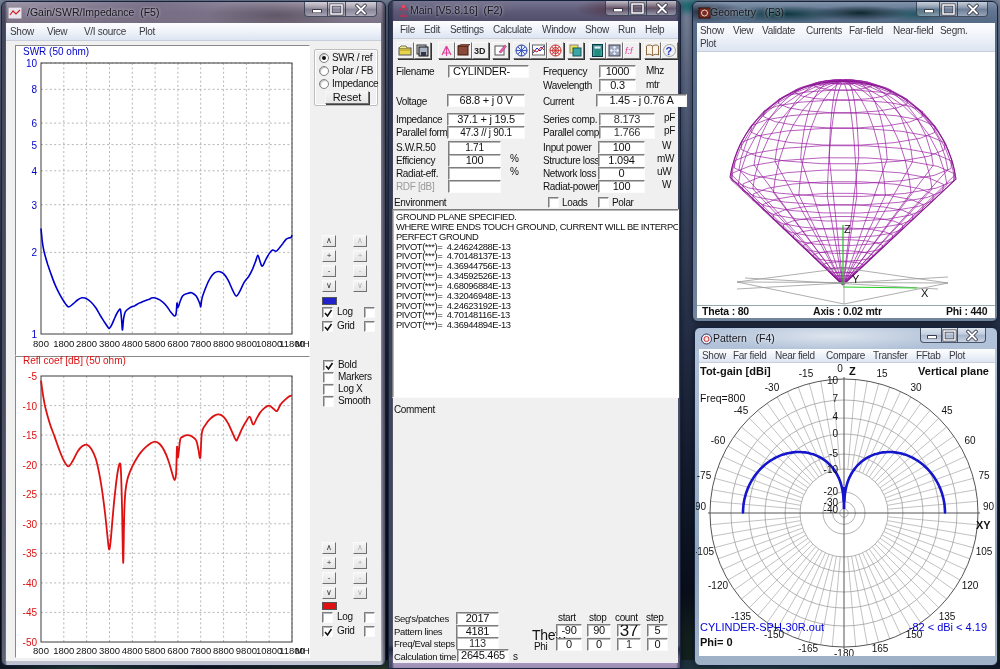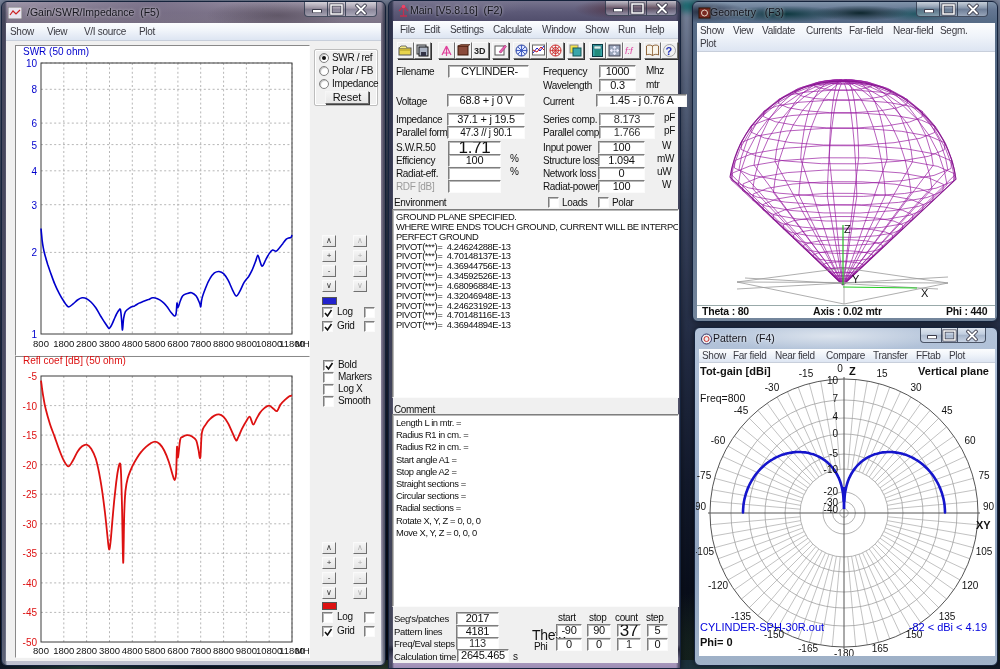--- a/index.html
+++ b/index.html
@@ -360,21 +360,21 @@
           </svg>
         </div>
         <div class="tbtn" style="left:268px;top:3px">
           <svg width="15" height="15">
             <text x="3.5" y="12" font-size="11" font-weight="bold" fill="#2233bb">?</text>
             <circle cx="7.5" cy="7.5" r="6" fill="none" stroke="#888" stroke-width="0.7"></circle>
           </svg>
         </div>
         <div class="lab" style="left:3px;top:27px">Filename</div>
         <div class="fld" style="left:55px;top:26px;width:81px;height:13px;line-height:11px;font-size:11px;color:#111">
-          <span style="float:left;padding-left:12px">CYLINDER-</span>
+          <span style="float:left;padding-left:4px">CYLINDER-</span>
         </div>
         <div class="lab" style="left:150px;top:27px">Frequency</div>
         <div class="fld" style="left:206px;top:26px;width:37px;height:13px;line-height:11px;font-size:11px;color:#111">1000</div>
         <div class="lab" style="left:253px;top:26px">Mhz</div>
         <div class="lab" style="left:150px;top:41px">Wavelength</div>
         <div class="fld" style="left:206px;top:40px;width:37px;height:13px;line-height:11px;font-size:11px;color:#111">0.3</div>
         <div class="lab" style="left:253px;top:40px">mtr</div>
         <div class="lab" style="left:3px;top:57px">Voltage</div>
         <div class="fld" style="left:54px;top:55px;width:78px;height:13px;line-height:11px;font-size:11px;color:#111">68.8 + j 0 V</div>
         <div class="lab" style="left:150px;top:57px">Current</div>
@@ -383,21 +383,21 @@
         <div class="fld" style="left:54px;top:74px;width:78px;height:13px;line-height:11px;font-size:11px;color:#111">37.1 + j 19.5</div>
         <div class="lab" style="left:150px;top:75px">Series comp.</div>
         <div class="fld" style="left:206px;top:74px;width:56px;height:13px;line-height:11px;font-size:11px;color:#333">8.173</div>
         <div class="lab" style="left:271px;top:73px">pF</div>
         <div class="lab" style="left:3px;top:88px">Parallel form</div>
         <div class="fld" style="left:54px;top:87px;width:78px;height:13px;line-height:11px;font-size:10px;color:#111">47.3 // j 90.1</div>
         <div class="lab" style="left:150px;top:88px">Parallel comp.</div>
         <div class="fld" style="left:206px;top:87px;width:56px;height:13px;line-height:11px;font-size:11px;color:#333">1.766</div>
         <div class="lab" style="left:271px;top:86px">pF</div>
         <div class="lab" style="left:3px;top:103px">S.W.R.50</div>
-        <div class="fld" style="left:55px;top:102px;width:53px;height:14px;line-height:11px;font-size:17px;color:#111">1.71</div>
+        <div class="fld" style="left:55px;top:102px;width:53px;height:14px;line-height:11px;font-size:10px;color:#111">1.71</div>
         <div class="lab" style="left:150px;top:103px">Input power</div>
         <div class="fld" style="left:205px;top:102px;width:47px;height:13px;line-height:11px;font-size:11px;color:#111">100</div>
         <div class="lab" style="left:269px;top:101px">W</div>
         <div class="lab" style="left:3px;top:116px">Efficiency</div>
         <div class="fld" style="left:55px;top:115px;width:53px;height:13px;line-height:11px;font-size:11px;color:#111">100</div>
         <div class="lab" style="left:117px;top:114px">%</div>
         <div class="lab" style="left:150px;top:116px">Structure loss</div>
         <div class="fld" style="left:205px;top:115px;width:47px;height:13px;line-height:11px;font-size:11px;color:#111">1.094</div>
         <div class="lab" style="left:264px;top:114px">mW</div>
         <div class="lab" style="left:3px;top:129px">Radiat-eff.</div>
@@ -422,30 +422,20 @@
 PIVOT(***)=  4.24624288E-13
 PIVOT(***)=  4.70148137E-13
 PIVOT(***)=  4.36944756E-13
 PIVOT(***)=  4.34592526E-13
 PIVOT(***)=  4.68096884E-13
 PIVOT(***)=  4.32046948E-13
 PIVOT(***)=  4.24623192E-13
 PIVOT(***)=  4.70148116E-13
 PIVOT(***)=  4.36944894E-13</div>
         <div class="lab" style="left:1px;top:365px">Comment</div>
-        <div class="tarea" style="left:-1px;top:375px;width:287px;height:193px;line-height:12.2px">Length L in mtr. =
-Radius R1 in cm. =
-Radius R2 in cm. =
-Start angle A1 =
-Stop angle A2 =
-Straight sections =
-Circular sections =
-Radial sections =
-Rotate X, Y, Z = 0, 0, 0
-Move X, Y, Z = 0, 0, 0</div>
         <div class="lab" style="left:1px;top:574px;font-size:9.5px">Seg's/patches</div>
         <div class="fld" style="left:63px;top:573px;width:43px;height:13px;line-height:11px;font-size:11px;color:#111">2017</div>
         <div class="lab" style="left:1px;top:586.5px;font-size:9.5px">Pattern lines</div>
         <div class="fld" style="left:63px;top:585.5px;width:43px;height:13px;line-height:11px;font-size:11px;color:#111">4181</div>
         <div class="lab" style="left:1px;top:599px;font-size:9.5px">Freq/Eval steps</div>
         <div class="fld" style="left:63px;top:598px;width:43px;height:13px;line-height:11px;font-size:11px;color:#333">113</div>
         <div class="lab" style="left:1px;top:611.5px;font-size:9.5px">Calculation time</div>
         <div class="fld" style="left:64px;top:610px;width:52px;height:13px;line-height:11px;font-size:11px;color:#111">2645.465</div>
         <div class="lab" style="left:120px;top:612px">s</div>
         <div class="lab" style="left:165px;top:573px">start</div>

